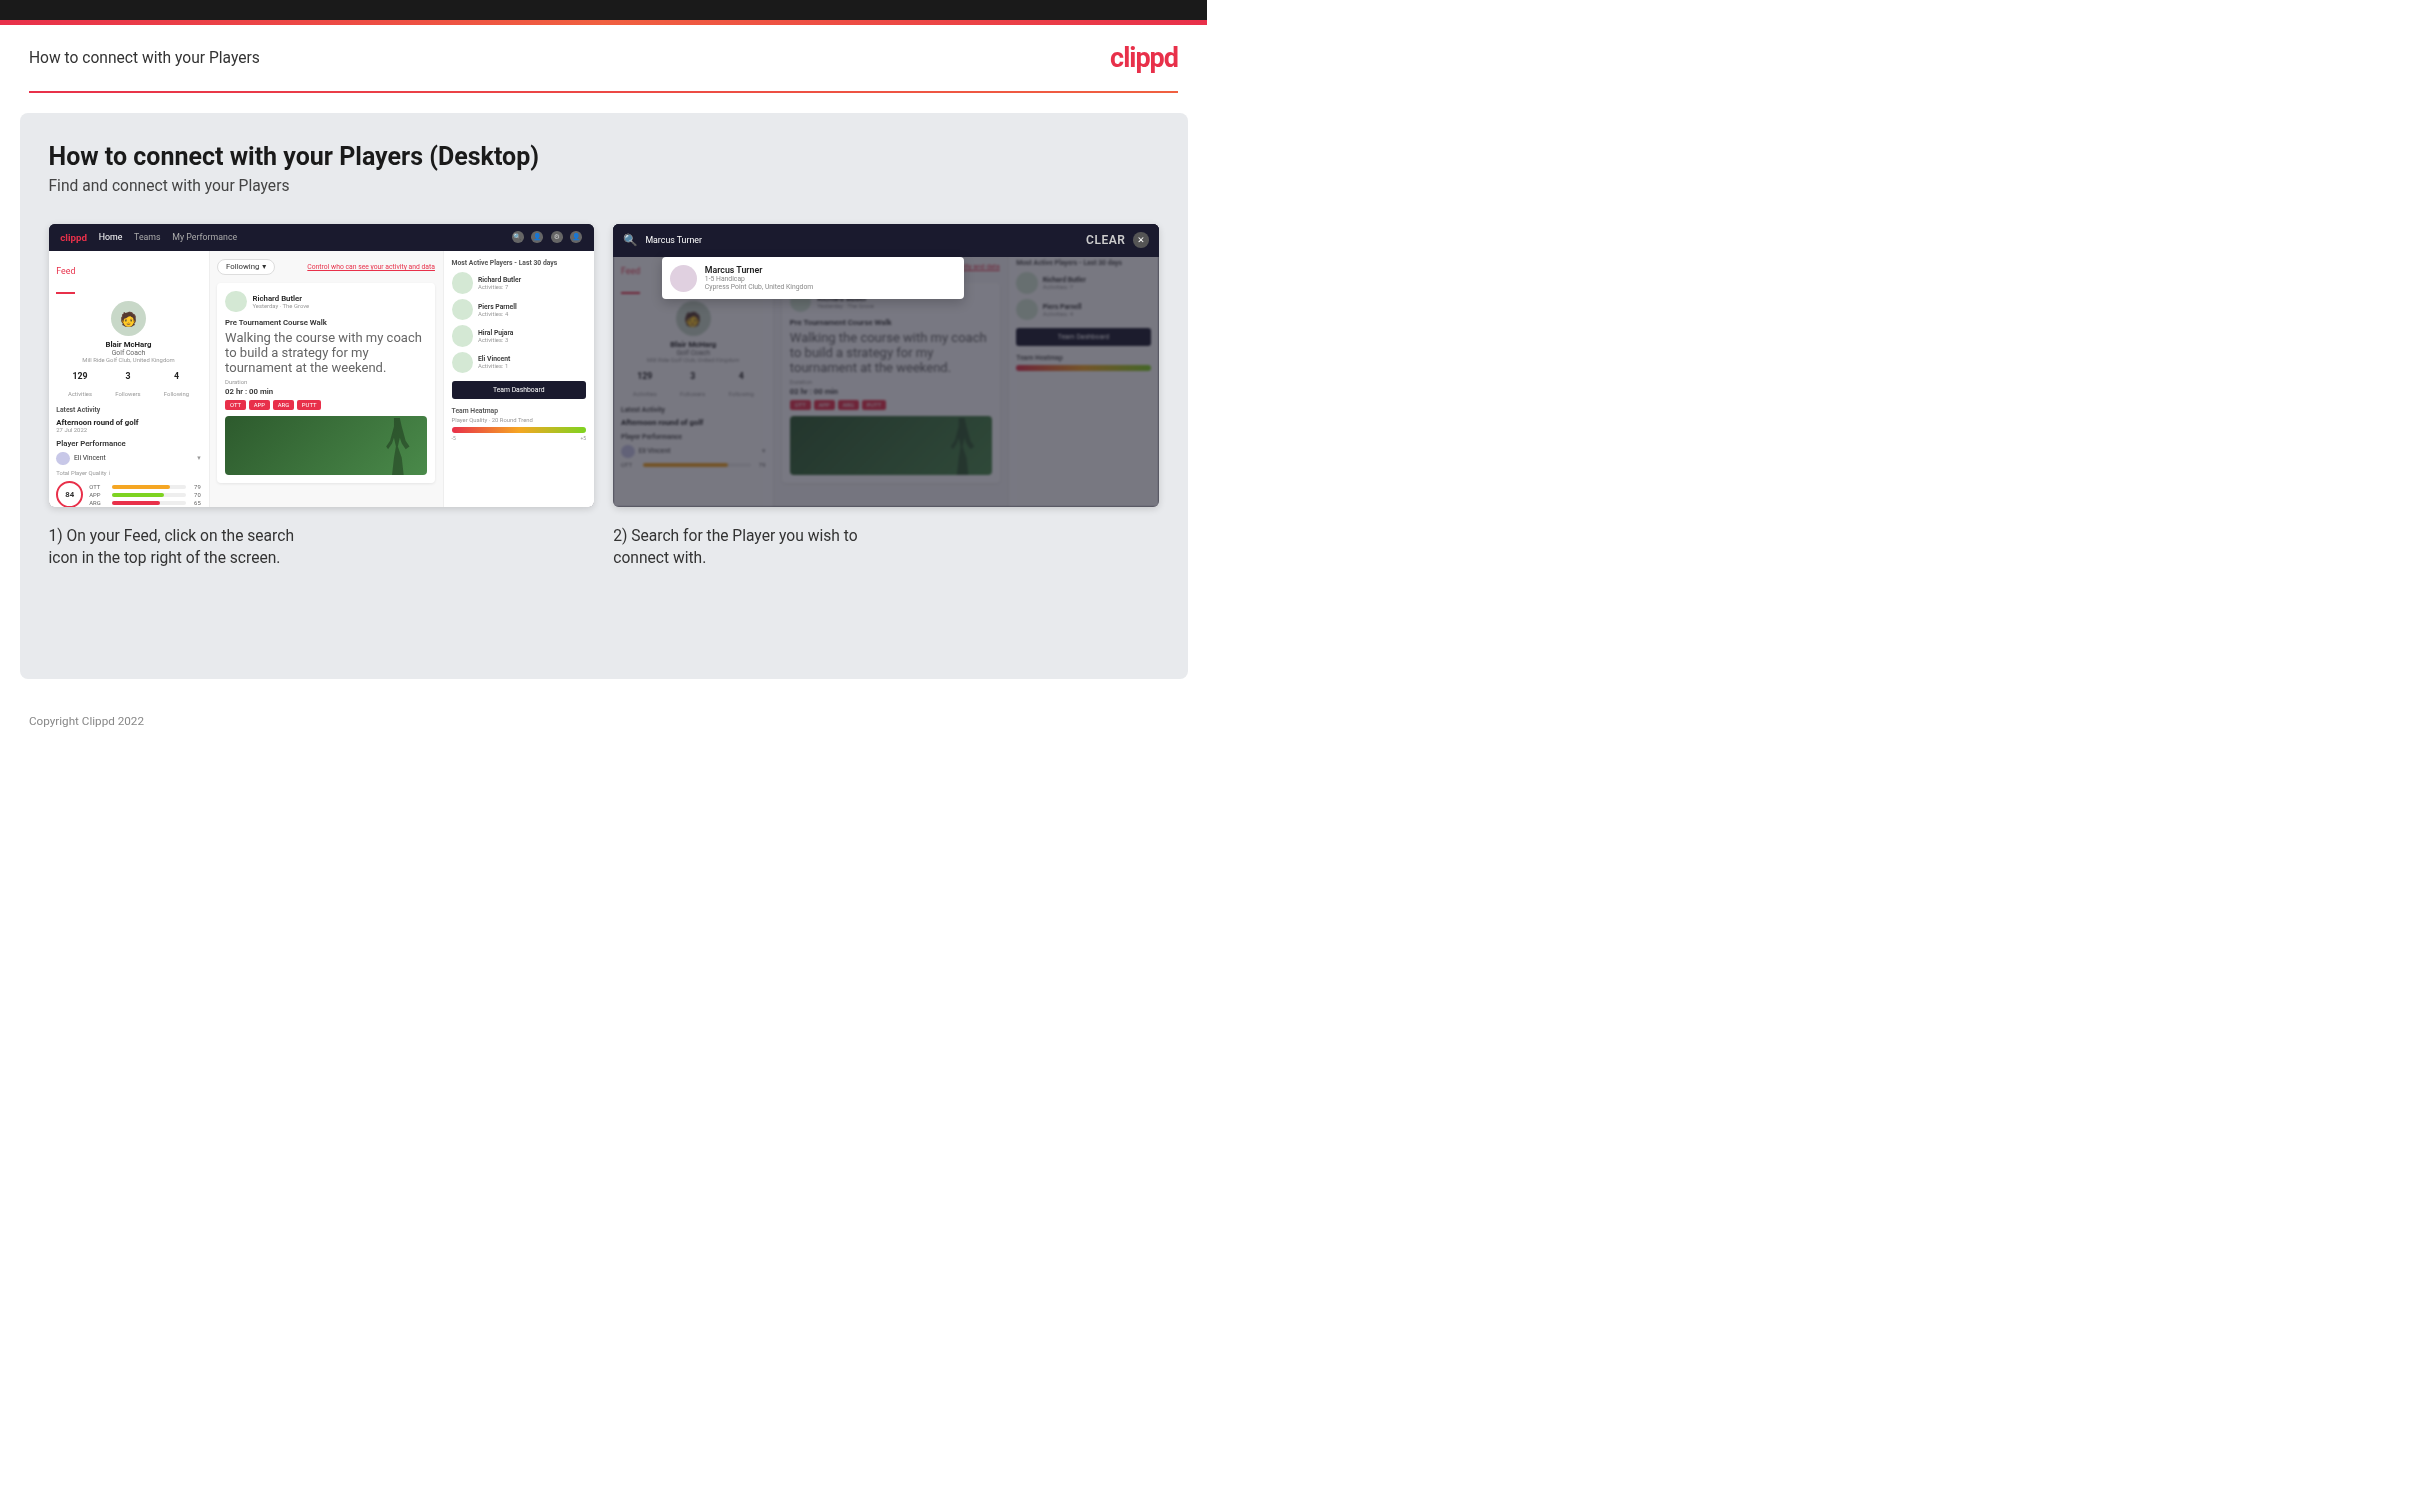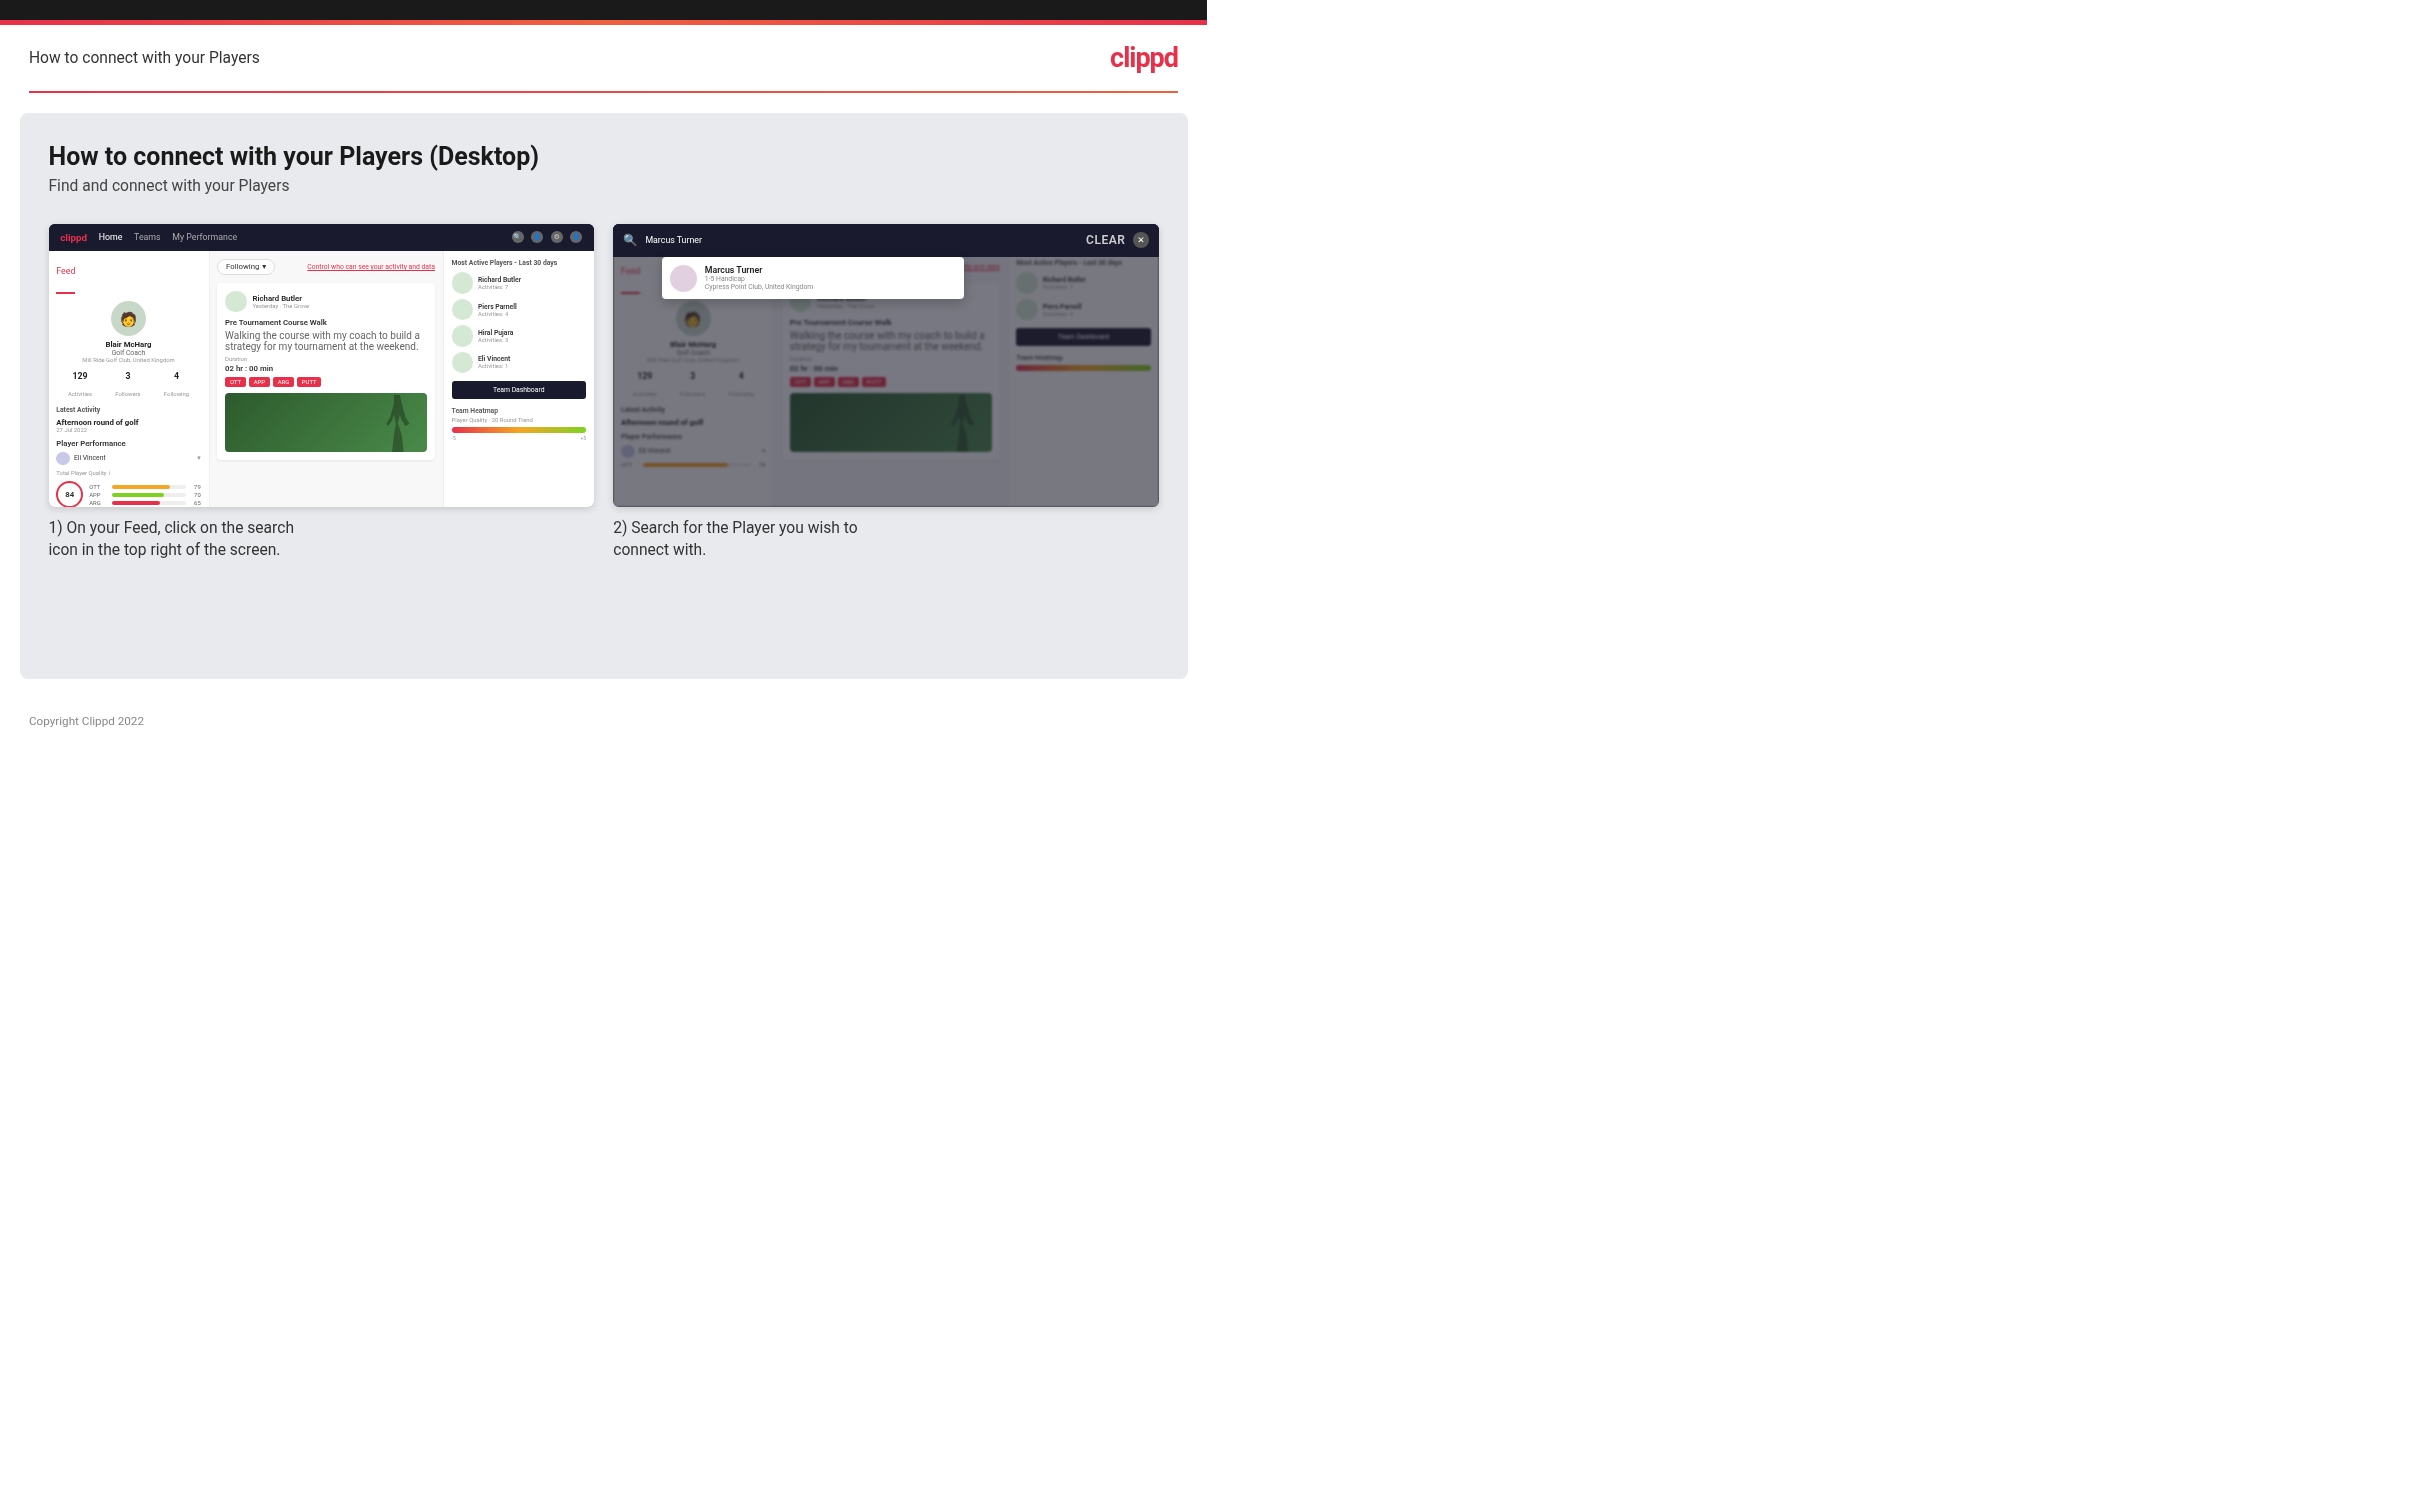--- a/index.html
+++ b/index.html
@@ -360,21 +360,21 @@
       color: #999;
     }
 
     .activity-title {
       font-size: 7.8px;
       font-weight: 600;
       color: #333;
       margin-bottom: 2.9px;
     }
     .activity-desc {
-      font-size: 10px;
+      font-size: 13px;
       color: #666;
       margin-bottom: 3.9px;
     }
     .duration-label {
       font-size: 5.9px;
       color: #999;
       margin-bottom: 2px;
     }
     .duration-time {
       font-size: 7.8px;
@@ -543,21 +543,21 @@
       font-weight: 600;
       color: #222;
     }
     .search-result-meta {
       font-size: 6.8px;
       color: #888;
     }
 
     
     .caption-text {
-      margin-top: 11px;
+      margin-top: 19px;
       font-size: 15.6px;
       color: #333;
       line-height: 1.4;
     }
 
     
     .footer {
       padding: 15.6px 29px;
       font-size: 11.7px;
       color: #888;

